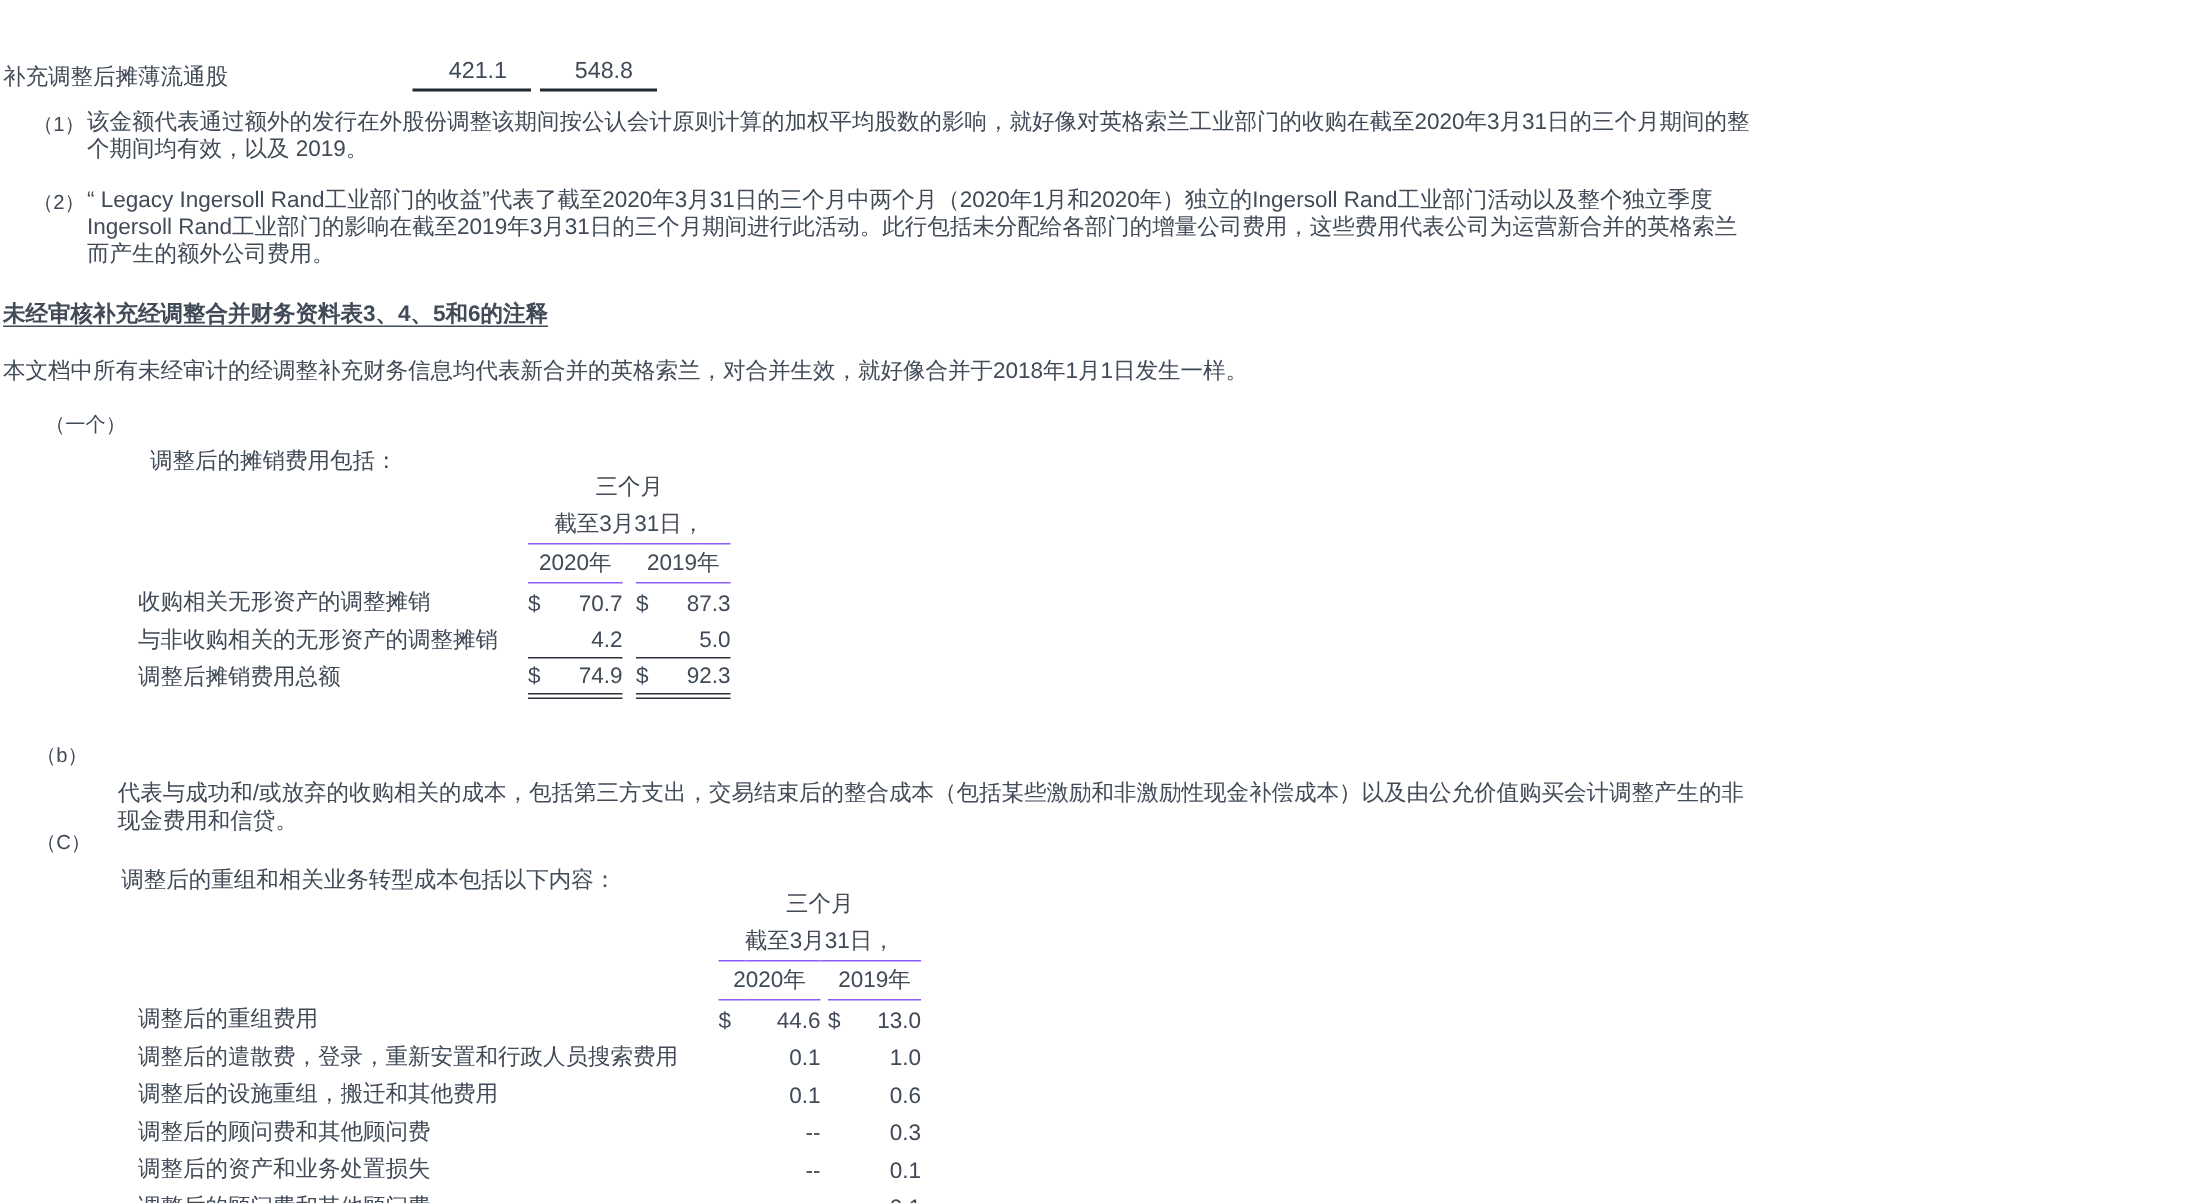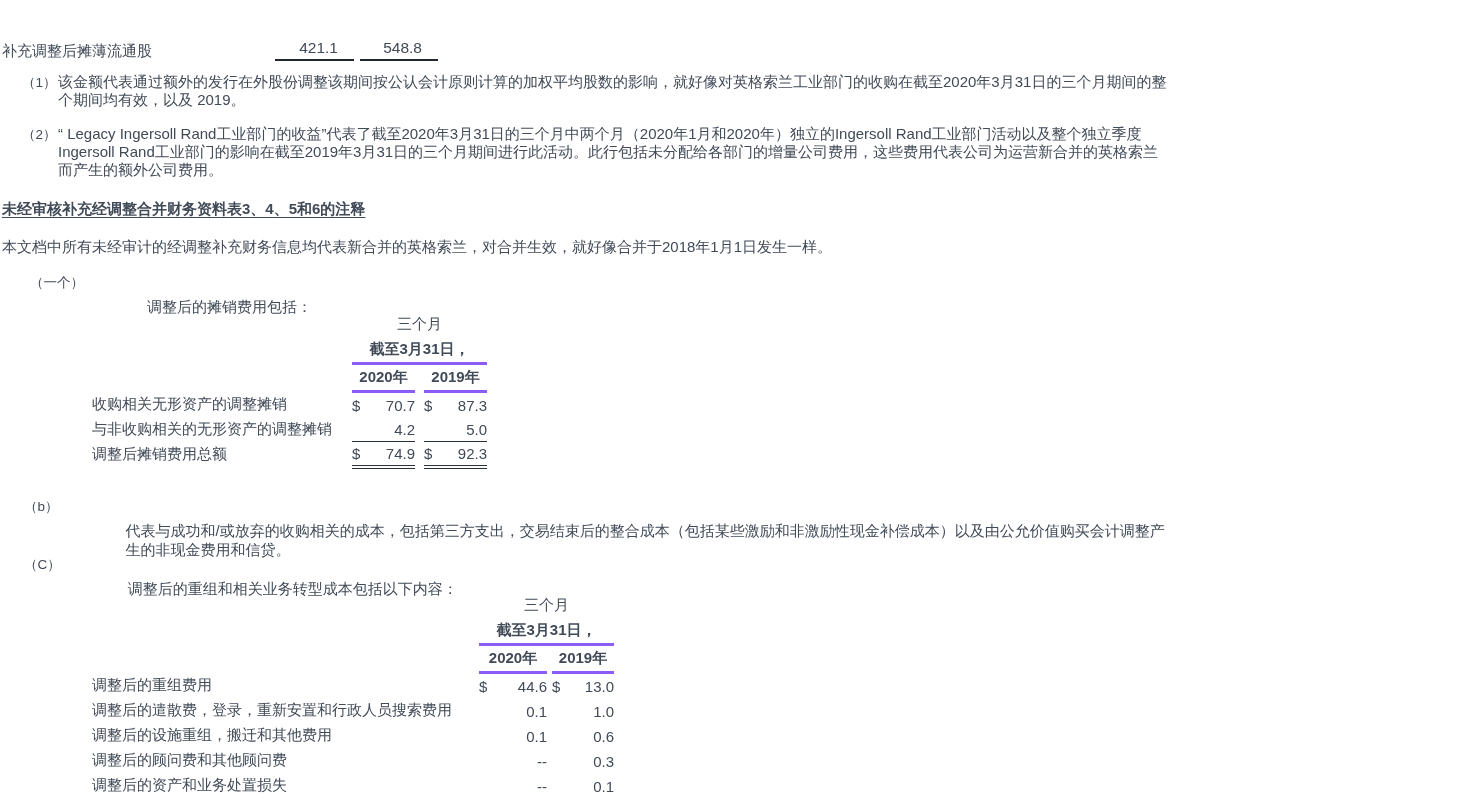--- a/index.html
+++ b/index.html
@@ -31,32 +31,32 @@
   
   .section-heading {
     margin-top: 21px;
     text-decoration: underline;
     text-underline-offset: 3px;
     font-weight: bold;
   }
   .intro { margin-top: 19px; }
 
   
-  .lettered-note { display: flex; align-items: flex-start; margin-top: 19px; gap: 47px; }
+  .lettered-note { display: flex; align-items: flex-start; margin-top: 19px; }
   .ln-marker { font-size: 13.5px; position: relative; top: -2px; flex: 0 0 auto; }
   .ln-text { position: relative; top: 22px; }
   .note-a { padding-left: 28px; } .note-a .ln-marker { margin-right: 16px; }
   .note-b { padding-left: 22px; margin-top: 31px; } .note-b .ln-marker { margin-right: 20px; }
   .note-c { padding-left: 22px; margin-top: 20px; } .note-c .ln-marker { margin-right: 20px; }
 
   
   table.fin { border-collapse: collapse; margin-left: 90px; }
   table.fin td { vertical-align: bottom; padding: 3px 0 3px 0; font-size: 15px; }
   table.fin td.center { text-align: center; }
-  table.fin td.rule { border-bottom: 3px solid #8b5cf6; font-weight: bold; }
+  table.fin td.rule { border-bottom: 1px solid #8b5cf6; }
   table.fin td.num { text-align: right; }
   table.fin td.dollar { text-align: left; }
   table.fin tr.u td.val { border-bottom: 1px solid #2b313b; }
   table.fin tr.uu td.val { border-bottom: 4px double #2b313b; }
   .t1 { margin-top: 17px; }
   .t1 .col-label { width: 260px; }
   .t1 .col-d { width: 16px; } .t1 .col-v { width: 47px; } .t1 .col-gap { width: 9px; }
   .t2 { margin-top: 16px; }
   .t2 .col-label { width: 387px; }
   .t2 .col-d1 { width: 18px; } .t2 .col-v1 { width: 50px; } .t2 .col-gap { width: 5px; }

